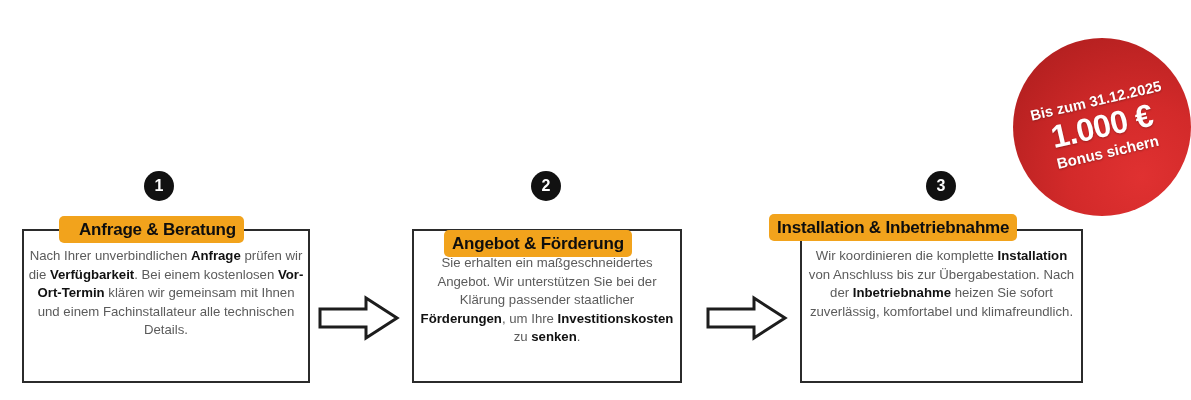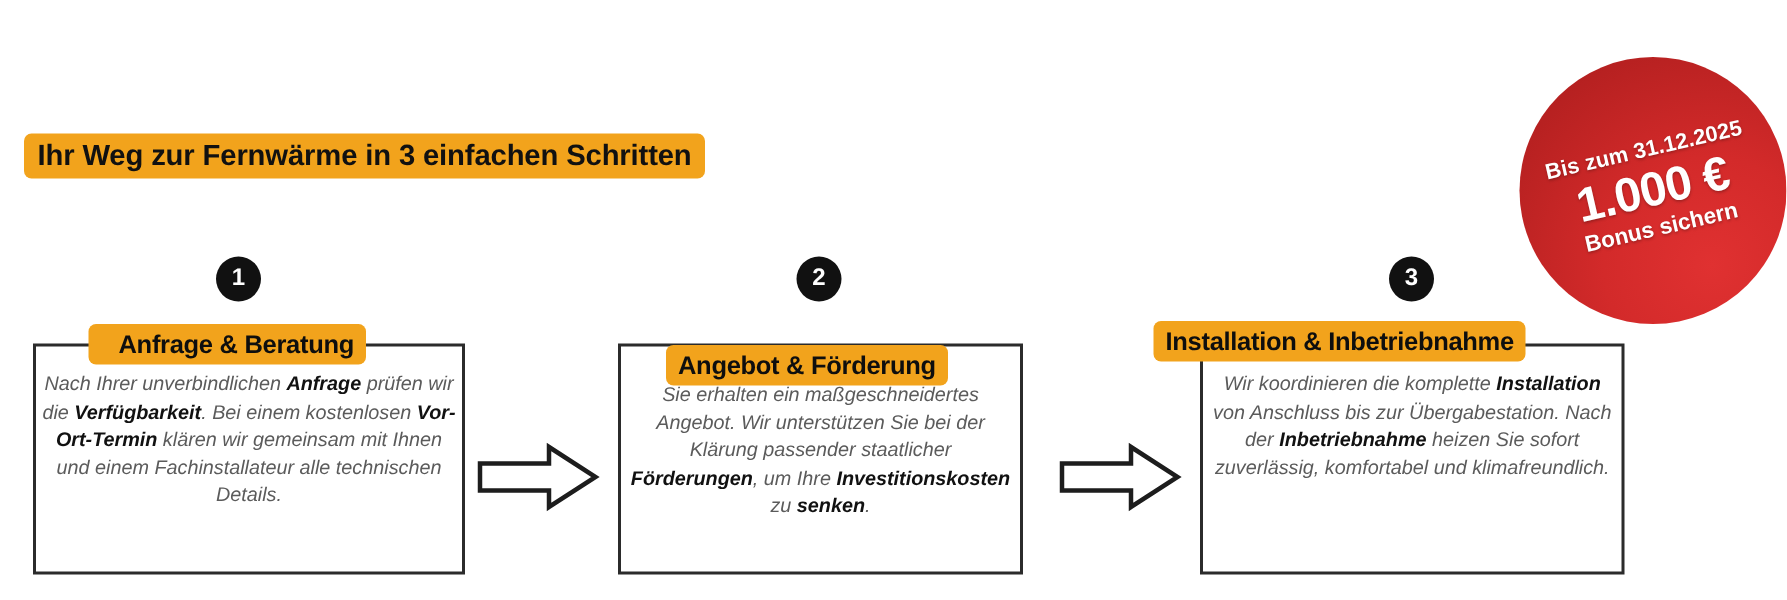--- a/index.html
+++ b/index.html
@@ -82,21 +82,20 @@
     letter-spacing: -0.2px;
   }
   .step-body {
     position: absolute;
     box-sizing: border-box;
     text-align: center;
     font-size: 13.2px;
     line-height: 18.6px;
     color: #5b5b5b;
     z-index: 2;
-    font-style: italic;
   }
   .step-body b {
     color: #111111;
     font-weight: bold;
   }
 
   
   .arrow {
     position: absolute;
     z-index: 2;
@@ -146,21 +145,20 @@
     font-weight: bold;
     line-height: 1.1;
     margin-top: 1px;
   }
 </style>
 </head>
 <body>
 
 <div id="stage">
 
-  <div class="title-banner">Ihr Weg zur Fernwärme in 3 einfachen Schritten</div>
 
   <div class="step">
     <div class="step-num" style="left:144px; top:171px;">1</div>
     <div class="step-box" style="left:22px; top:229px; width:288px; height:154px;"></div>
     <div class="step-head" style="left:59px; top:216px;padding-left:20px;">Anfrage &amp; Beratung</div>
     <div class="step-body" style="left:26px; top:247px; width:280px;">Nach Ihrer unverbindlichen <b>Anfrage</b> prüfen wir die <b>Verfügbarkeit</b>. Bei einem kostenlosen <b>Vor-Ort-Termin</b> klären wir gemeinsam mit Ihnen und einem Fachinstallateur alle technischen Details.</div>
   </div>
 
   <div class="arrow" style="left:318px; top:295px;">
     <svg width="82" height="46" viewBox="0 0 82 46" aria-hidden="true">

